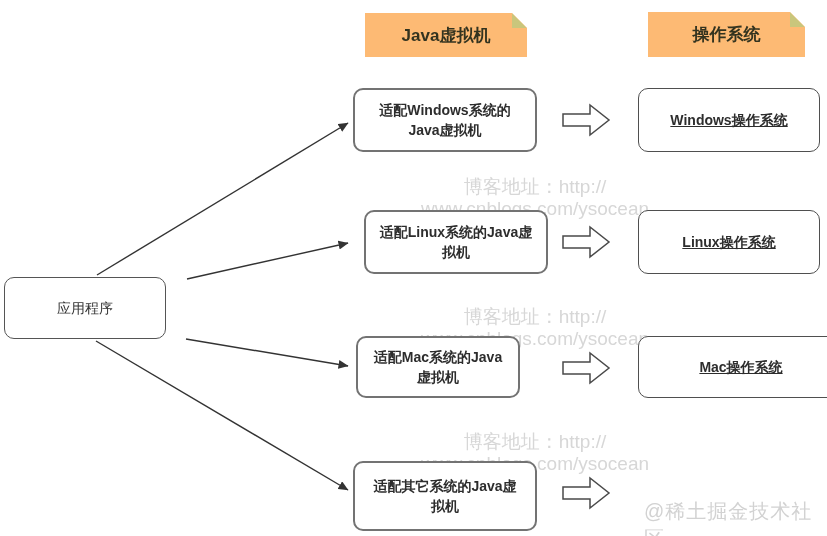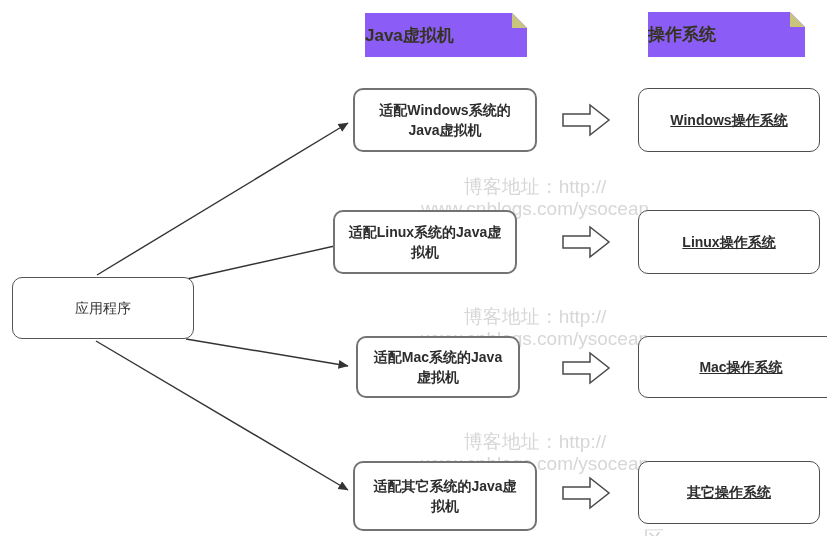--- a/index.html
+++ b/index.html
@@ -2,22 +2,22 @@
 <html><head>
 <meta charset="utf-8">
 <style>
   html,body { margin:0; padding:0; background:#ffffff; }
   .canvas {
     position:relative; width:827px; height:536px; background:#ffffff;
     font-family:"Liberation Sans", sans-serif; overflow:hidden;
   }
   
   .note {
-    position:absolute; background:#8b5cf6;
-    display:flex; align-items:center; justify-content:flex-start;
+    position:absolute; background:#fdba74;
+    display:flex; align-items:center; justify-content:center;
     font-size:17px; font-weight:bold; color:#33331f;
     clip-path: polygon(0 0, calc(100% - 15px) 0, 100% 15px, 100% 100%, 0 100%);
   }
   .note .fold {
     position:absolute; top:0; right:0; width:15px; height:15px;
     background:#c9c67c;
     clip-path: polygon(0 0, 100% 100%, 0 100%);
   }
   
   .box {
@@ -75,25 +75,24 @@
 
   <div class="note" style="left:365px; top:13px; width:162px; height:44px;">
     <span class="fold"></span>
     <span>Java虚拟机</span>
   </div>
   <div class="note" style="left:648px; top:12px; width:157px; height:45px;">
     <span class="fold"></span>
     <span>操作系统</span>
   </div>
 
-  <div class="box app" style="left:4px; top:277px; width:182px; height:62px;margin-left:8px;">应用程序</div>
+  <div class="box app" style="left:4px; top:277px; width:162px; height:62px;">应用程序</div>
 
   <div class="box" style="left:353px; top:88px;  width:184px; height:64px;">适配Windows系统的Java虚拟机</div>
-  <div class="box" style="left:333px; top:210px; width:184px; height:64px;">适配Linux系统的Java虚拟机</div>
+  <div class="box" style="left:364px; top:210px; width:184px; height:64px;">适配Linux系统的Java虚拟机</div>
   <div class="box" style="left:356px; top:336px; width:164px; height:62px;">适配Mac系统的Java虚拟机</div>
   <div class="box" style="left:353px; top:461px; width:184px; height:70px;">适配其它系统的Java虚拟机</div>
 
   <div class="box thin" style="left:638px; top:88px;  width:182px; height:64px;">Windows操作系统</div>
   <div class="box thin" style="left:638px; top:210px; width:182px; height:64px;">Linux操作系统</div>
   <div class="box thin" style="left:638px; top:336px; width:206px; height:62px;">Mac操作系统</div>
-  <div class="box thin" style="left:638px; top:461px; width:182px; height:63px;">其它操作系统</div>
 
 </div>
 
 </body></html>

